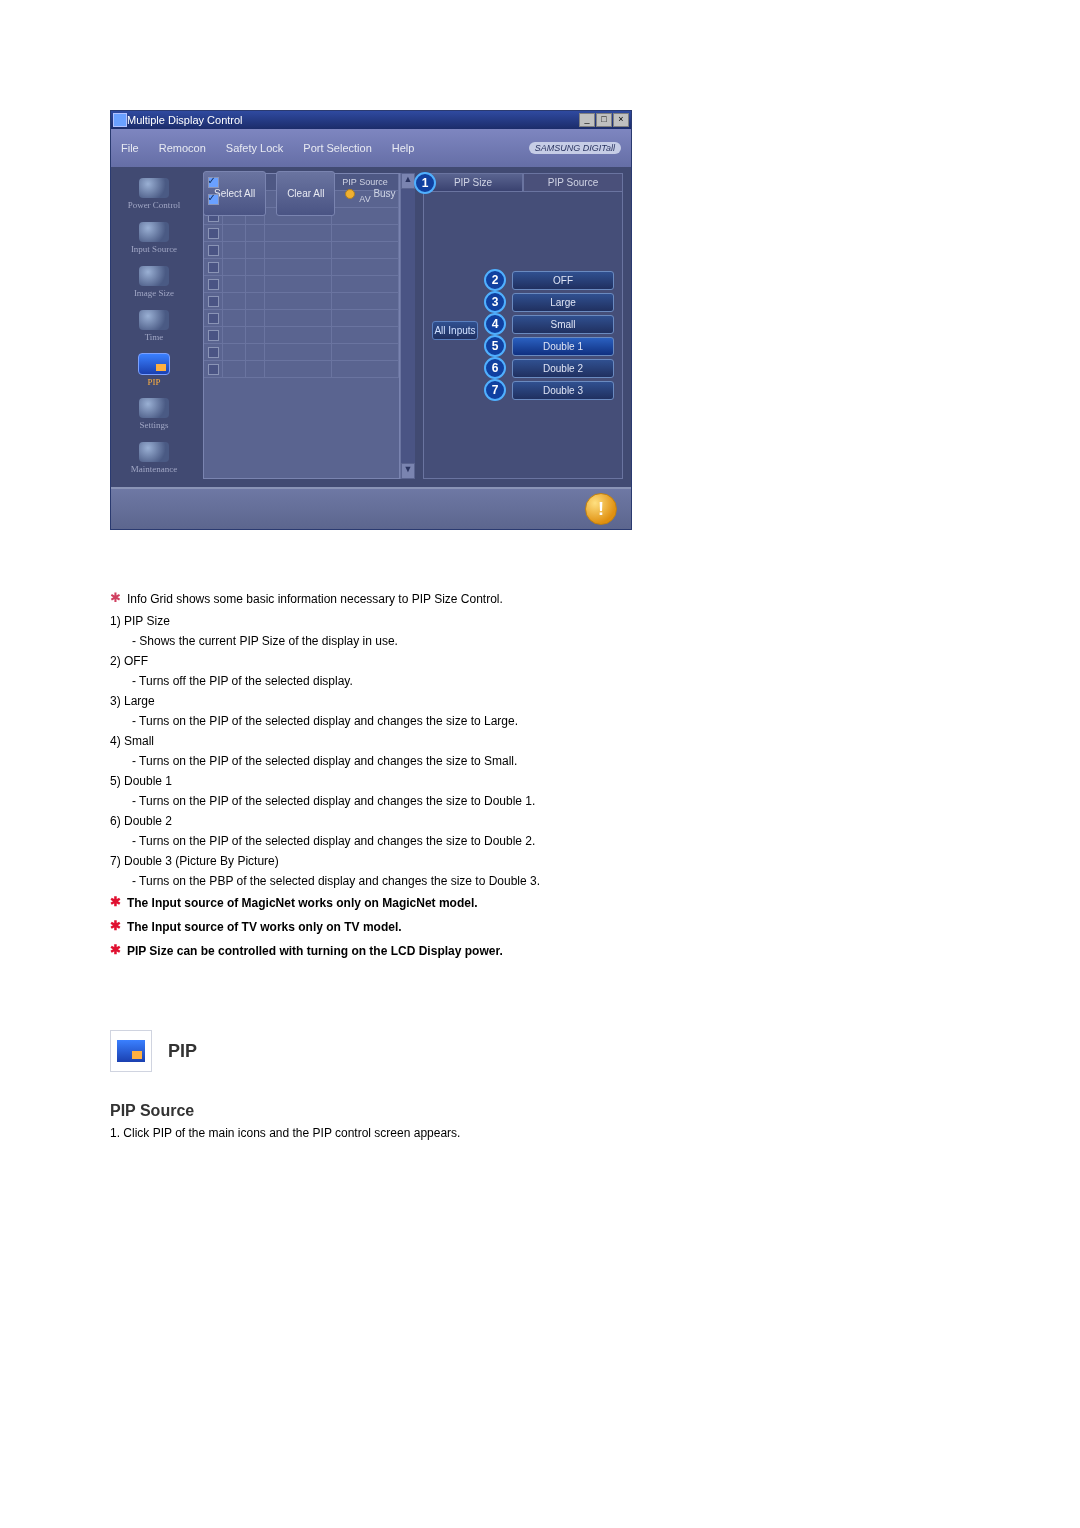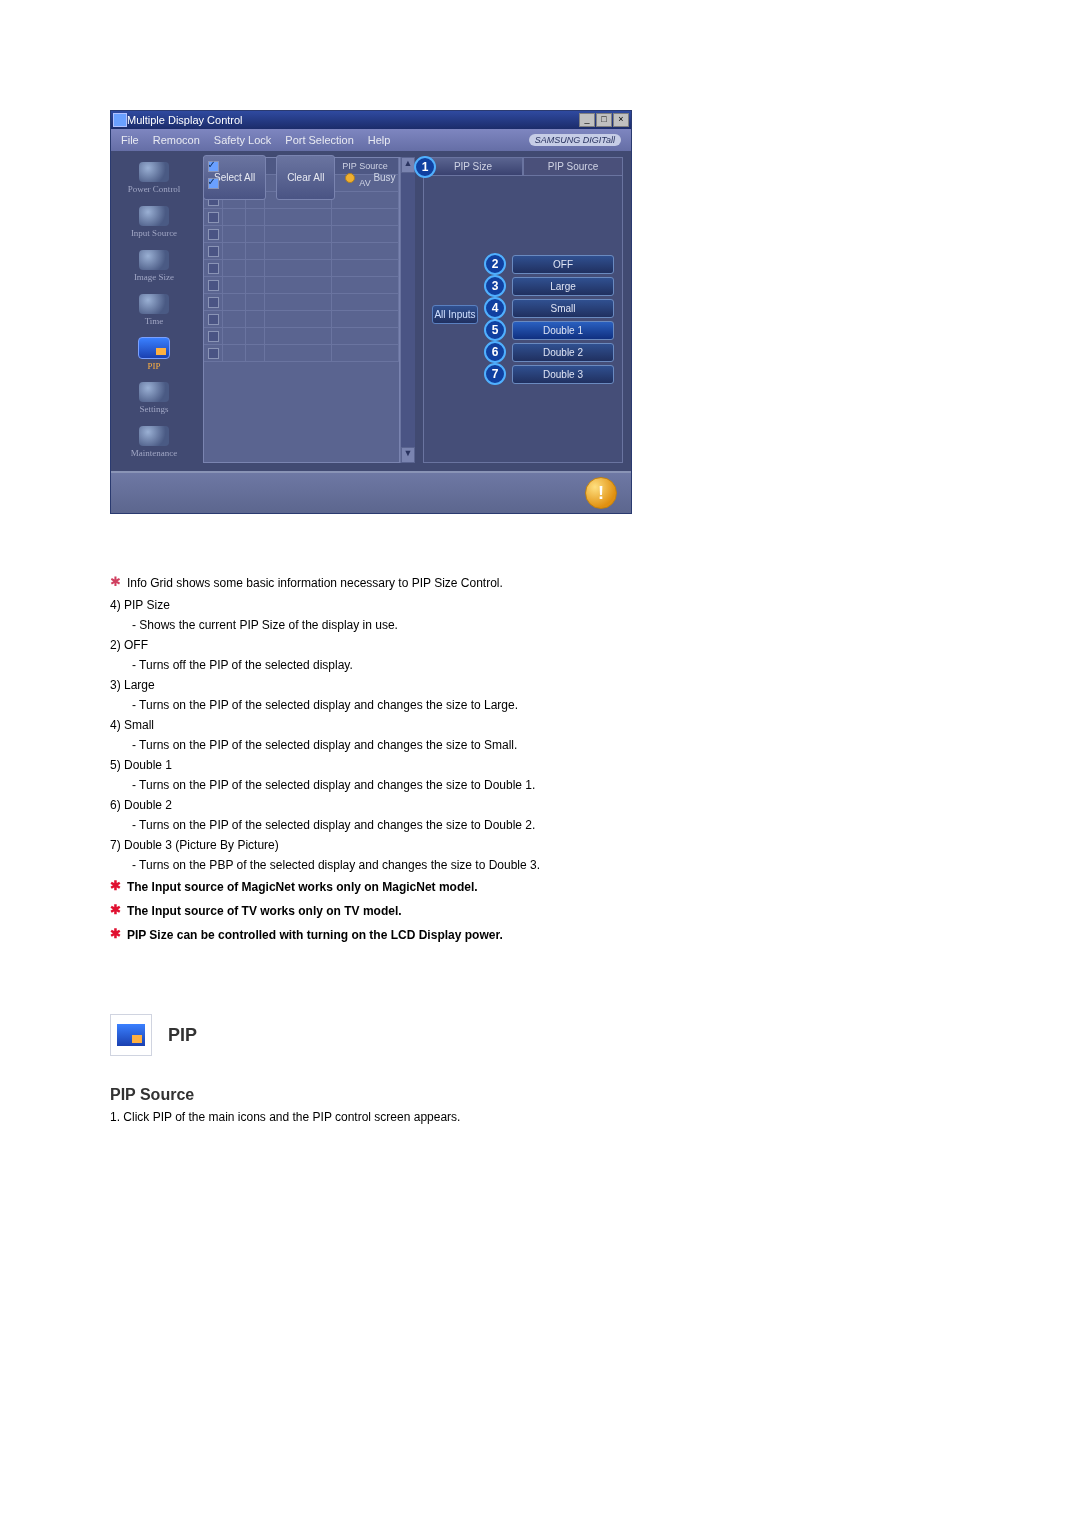--- a/index.html
+++ b/index.html
@@ -36,22 +36,22 @@
   .tb-btn {
     width:14px; height:12px; background:#c0c0c0; border:1px solid #808080;
     font-size:9px; line-height:10px; text-align:center; color:#000;
   }
 
   .menubar {
     height: 22px;
     background: linear-gradient(#7e86c0, #656ea6);
     display:flex;
     align-items:center;
-    gap:14px;
-    padding: 0 10px;
+    gap:20px;
+    padding: 8px 10px;
     color: #e8eaf2;
     font-size: 11px;
     justify-content: flex-start;
   }
   .menubar .brand {
     margin-left:auto;
     font-style: italic;
     color:#2a3460;
     background:#c6cde6;
     border-radius:6px;
@@ -529,21 +529,21 @@
       <div class="status-orb">!</div>
     </div>
   </div>
 
   <div class="doclist">
     <div class="star-row">
       <span class="star">✱</span>
       <span class="item">Info Grid shows some basic information necessary to PIP Size Control.</span>
     </div>
     <div id="doc-items">
-        <div class="item">4) PIP Size</div>
+        <div class="item">1) PIP Size</div>
         <div class="item sub">- Shows the current PIP Size of the display in use.</div>
         <div class="item">2) OFF</div>
         <div class="item sub">- Turns off the PIP of the selected display.</div>
         <div class="item">3) Large</div>
         <div class="item sub">- Turns on the PIP of the selected display and changes the size to Large.</div>
         <div class="item">4) Small</div>
         <div class="item sub">- Turns on the PIP of the selected display and changes the size to Small.</div>
         <div class="item">5) Double 1</div>
         <div class="item sub">- Turns on the PIP of the selected display and changes the size to Double 1.</div>
         <div class="item">6) Double 2</div>

